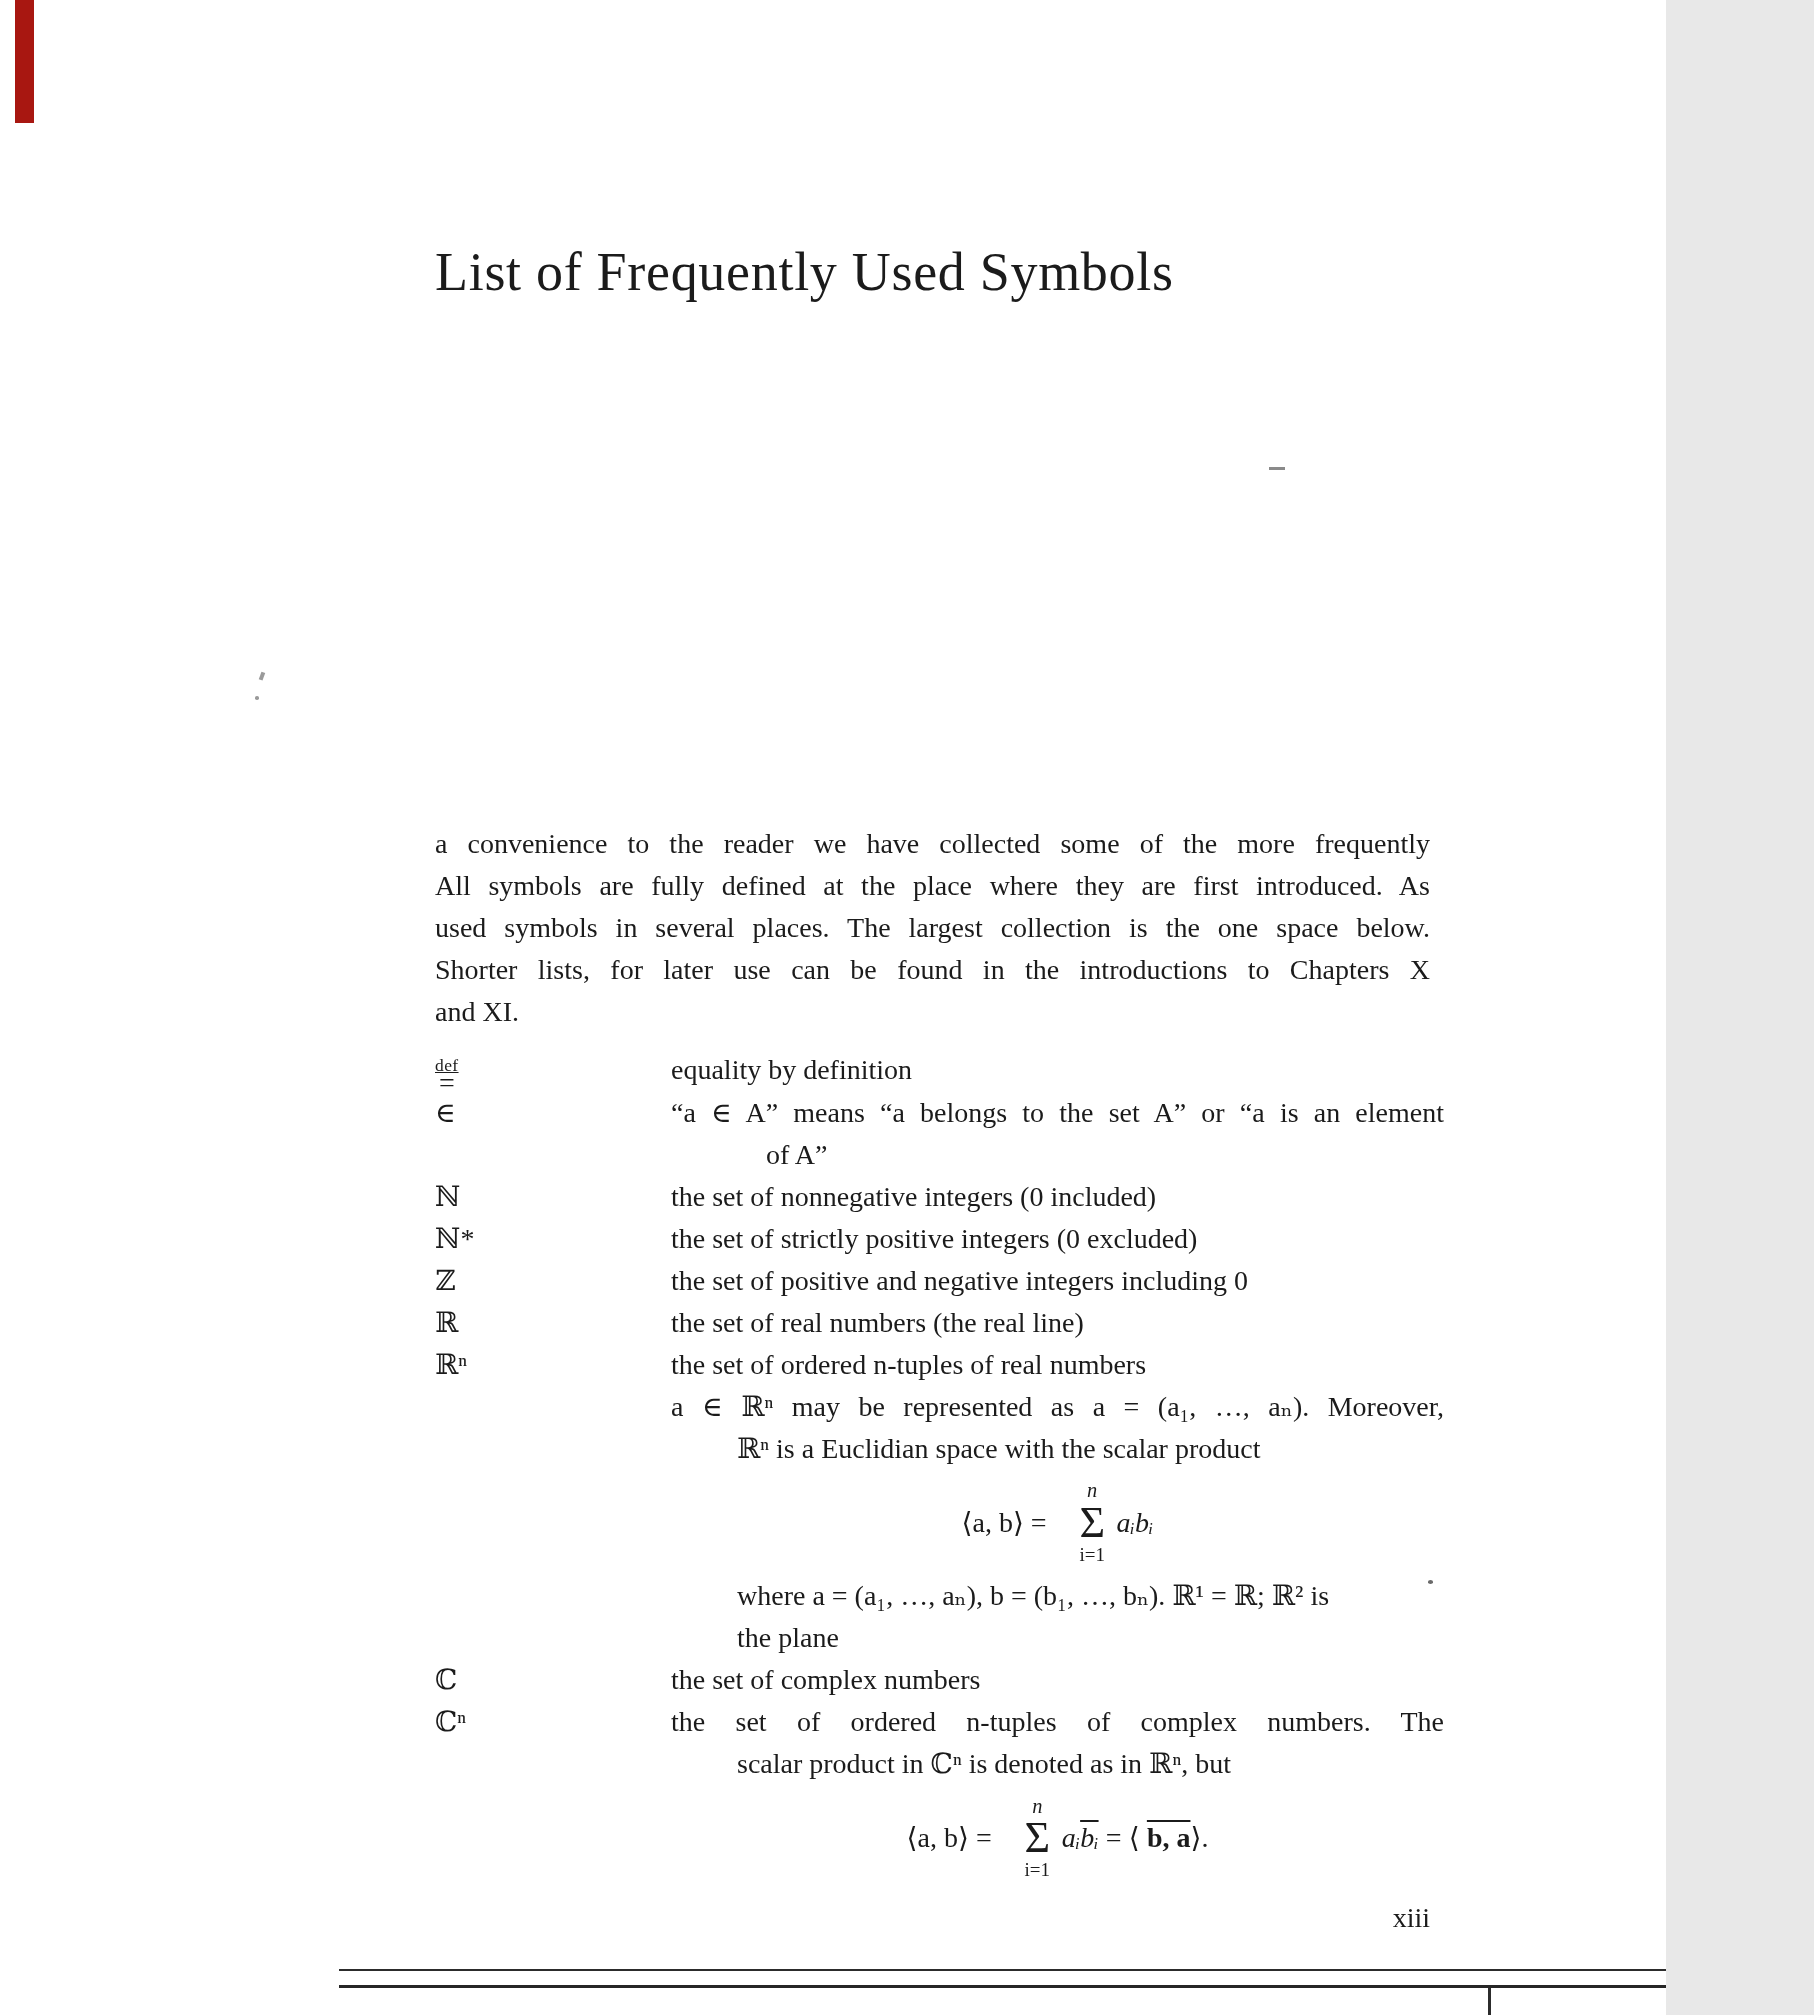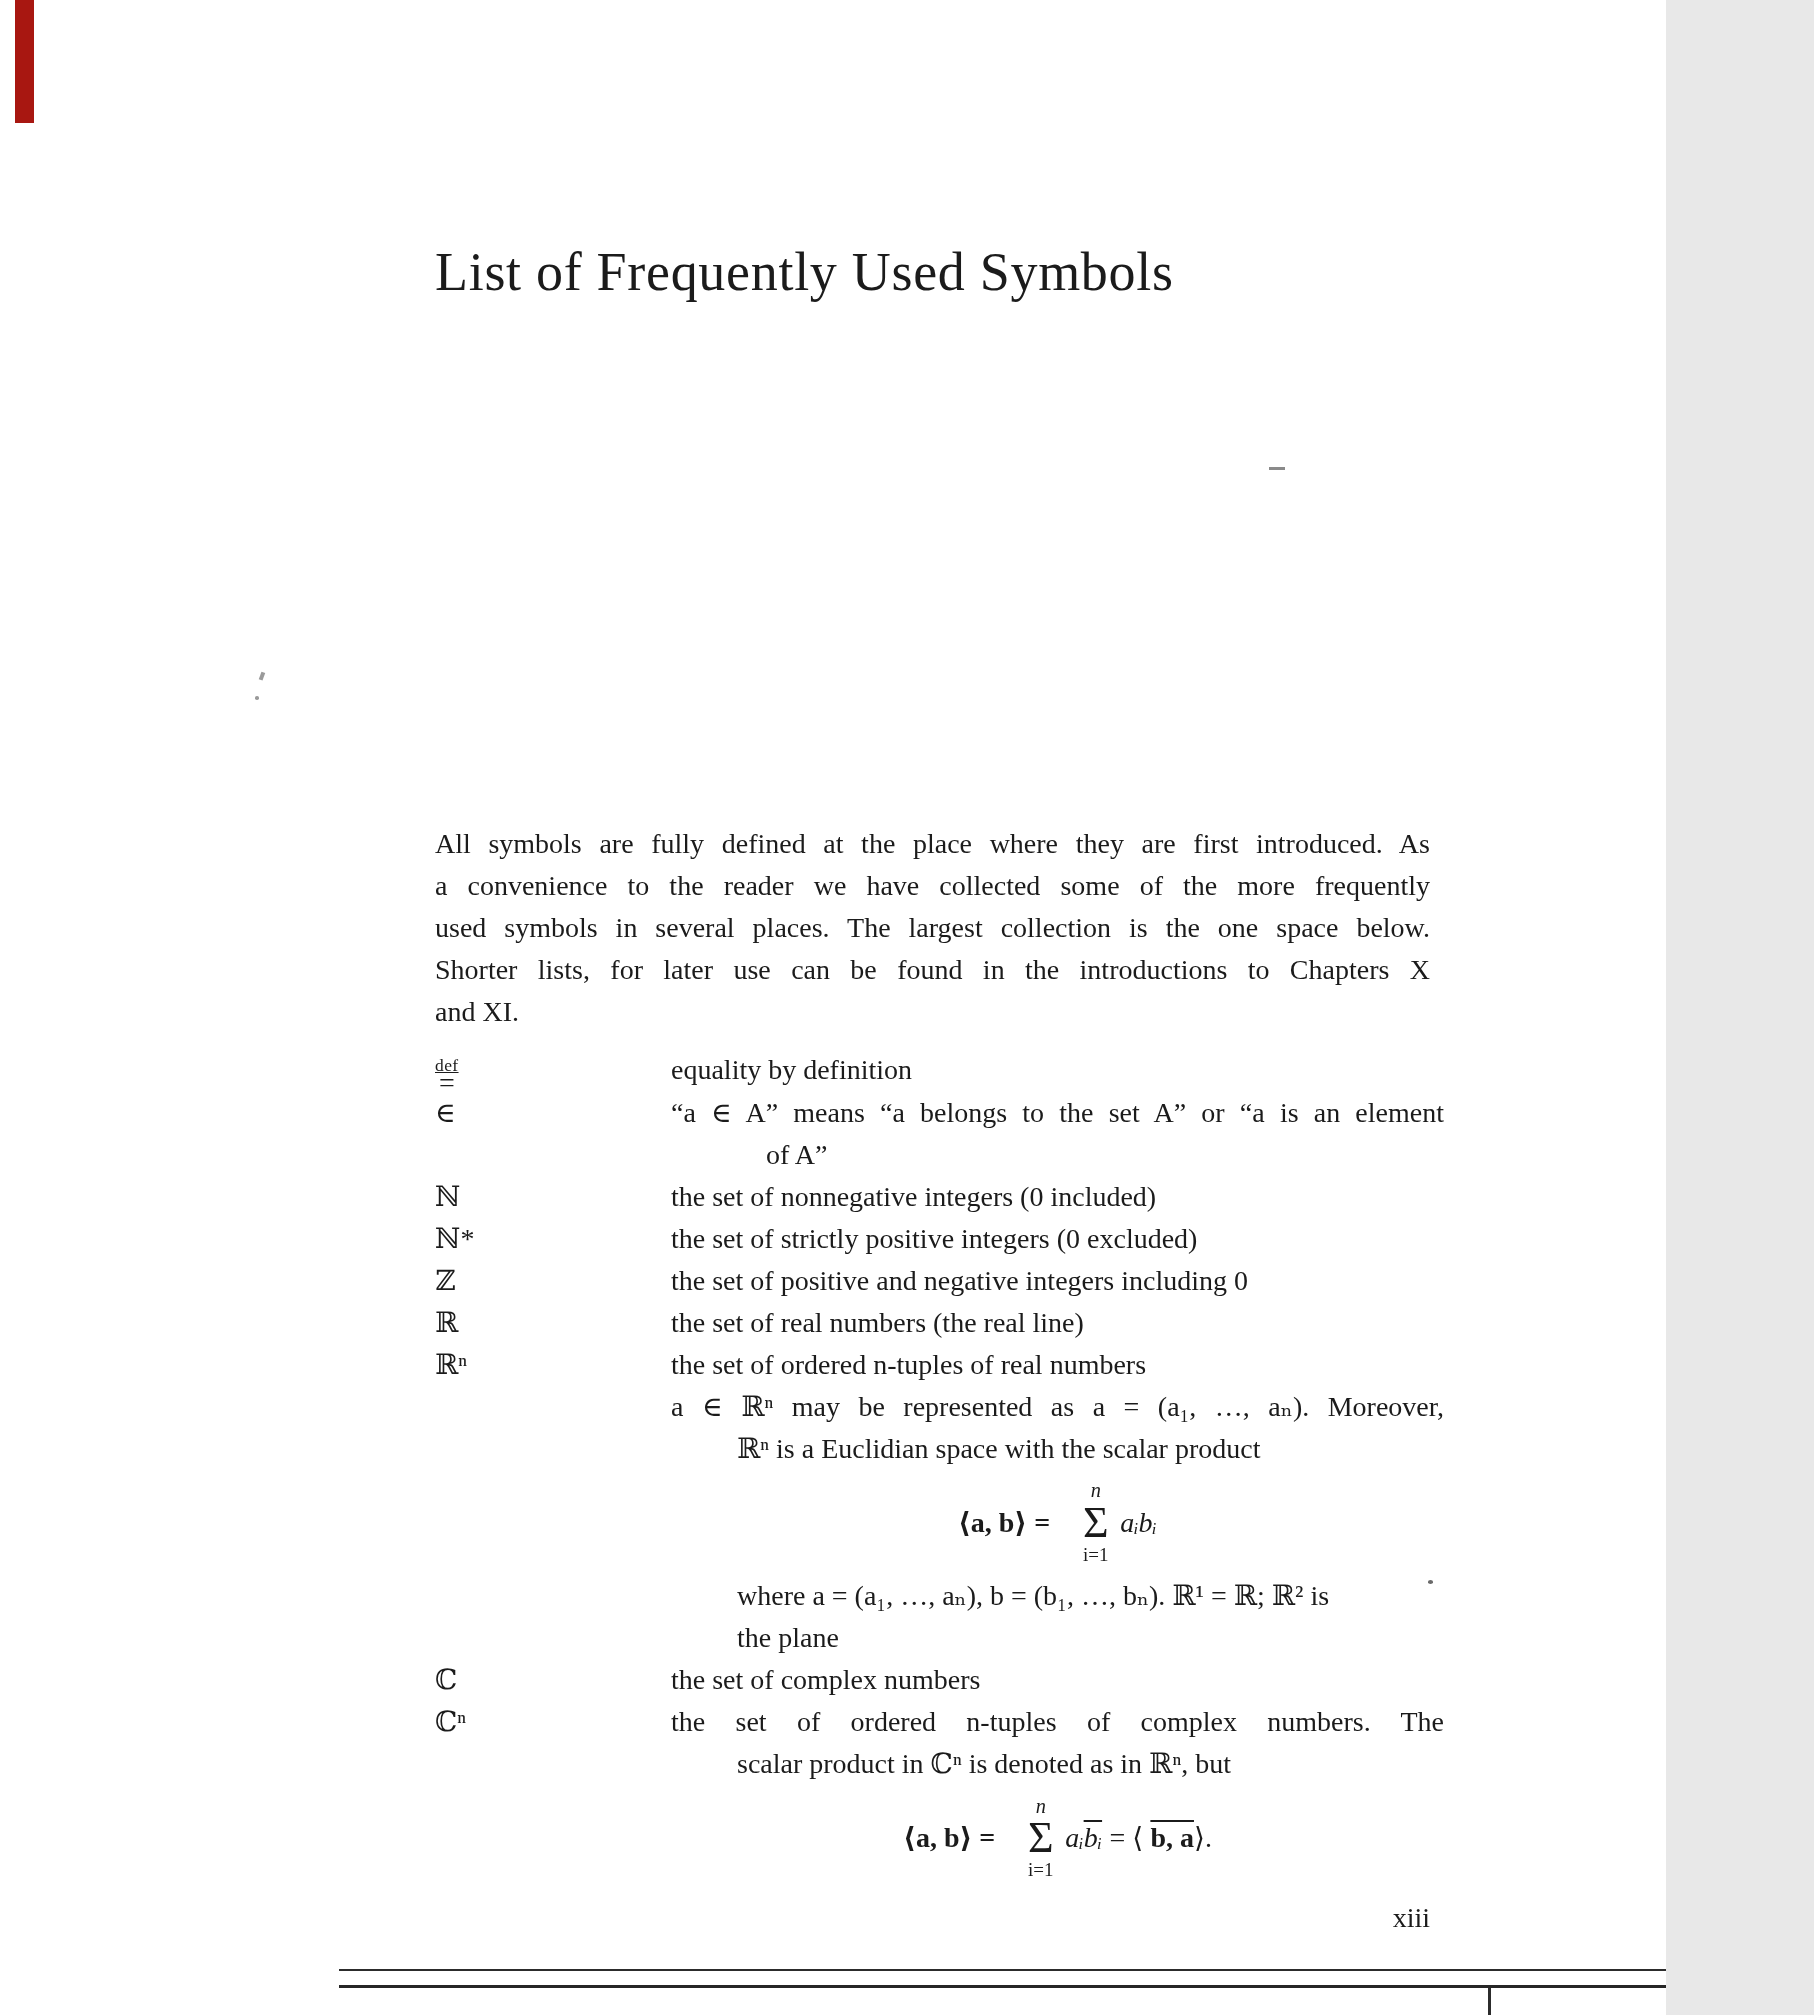--- a/index.html
+++ b/index.html
@@ -62,21 +62,21 @@
   .deftop { font-size: 17.5px; line-height: 16px; text-decoration: underline; letter-spacing: 0.4px; }
   .defbot { font-size: 28px; line-height: 19px; }
 
   .formula {
     display: flex;
     justify-content: center;
     align-items: center;
     margin: 10.2px 0;
     width: 773px;
   }
-  .f-lhs { font-weight: 700; margin-right: 27px; white-space: nowrap; }
+  .f-lhs { font-weight: 400; margin-right: 27px; white-space: nowrap; }
   .sum { display: inline-flex; flex-direction: column; align-items: center; margin: 0 5.8px; }
   .sum .upper { font-size: 20.4px; line-height: 20.4px; font-style: italic; }
   .sum .sigma { font-size: 44px; line-height: 44px; }
   .sum .lower { font-size: 19px; line-height: 20.4px; }
   .f-rhs { font-style: italic; margin-left: 5.8px; white-space: nowrap; }
   .f-eq { margin: 0 7.3px; font-style: normal; }
   .ol { text-decoration: overline; }
   .f-bold { font-weight: 700; font-style: normal; }
   .f-close { font-style: normal; }
 
@@ -96,22 +96,22 @@
 
   <div class="red-strip"></div>
   <div class="speck-dash"></div>
   <div class="speck-a"></div>
   <div class="speck-b"></div>
   <div class="speck-dot"></div>
 
   <h1 class="title">List of Frequently Used Symbols</h1>
 
   <div class="intro">
+    <div class="jline">a convenience to the reader we have collected some of the more frequently</div>
     <div class="jline">All symbols are fully defined at the place where they are first introduced. As</div>
-    <div class="jline">a convenience to the reader we have collected some of the more frequently</div>
     <div class="jline">used symbols in several places. The largest collection is the one space below.</div>
     <div class="jline">Shorter lists, for later use can be found in the introductions to Chapters X</div>
     <div>and XI.</div>
   </div>
 
   <div class="symbols">
 
     <div class="srow">
       <div class="scol">
         <span class="defeq">

